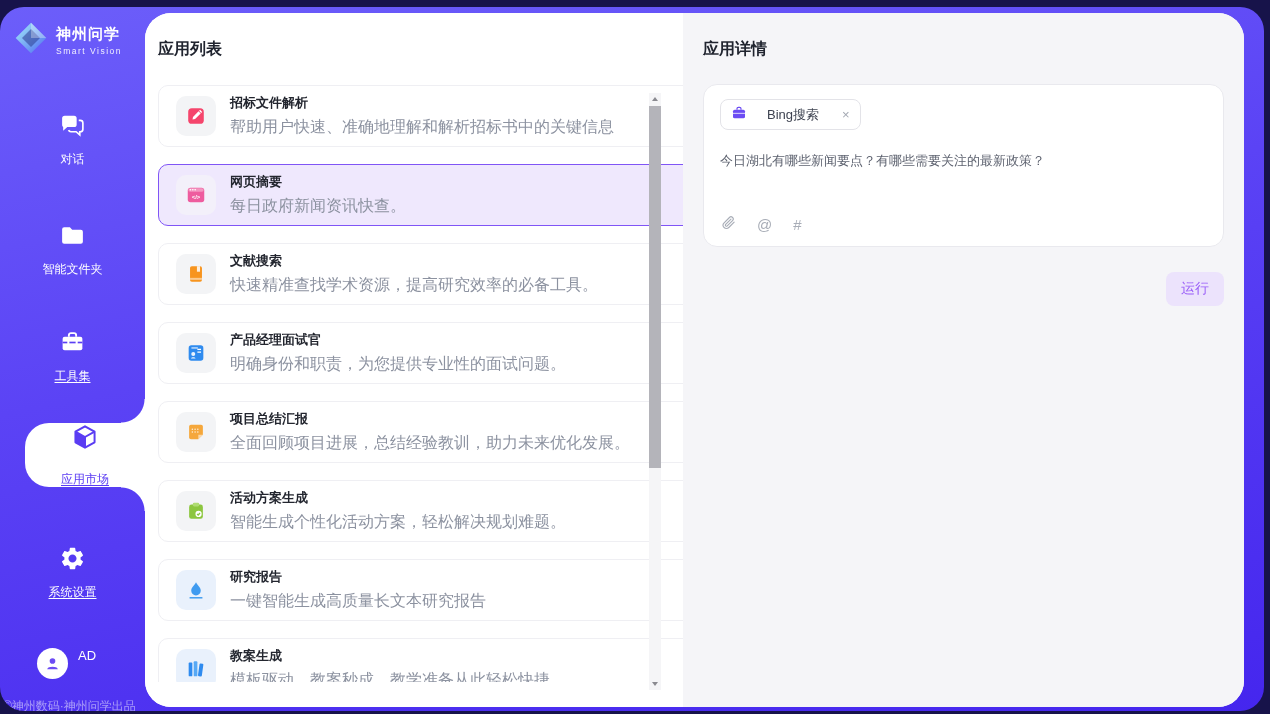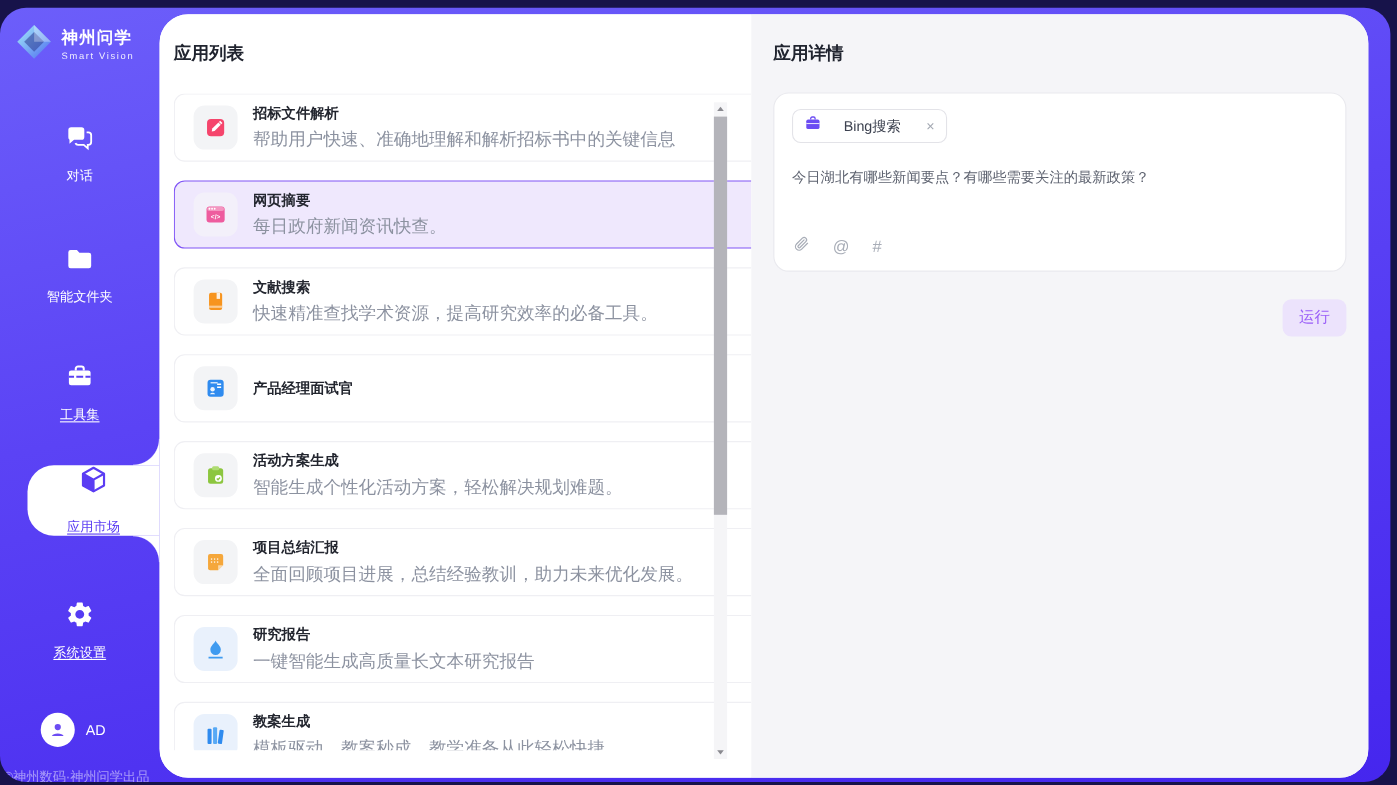--- a/index.html
+++ b/index.html
@@ -22,21 +22,21 @@
 
   .active-bubble { position:absolute; top:416px; left:25px; right:0; height:64px; background:#fff;
                    border-radius:24px 0 0 24px; display:flex; flex-direction:column; align-items:center;
                    justify-content:center; gap:16px; cursor:pointer; }
   .active-bubble::before { content:""; position:absolute; top:-24px; right:0; width:24px; height:24px;
         background:radial-gradient(circle 24px at 0 0, rgba(255,255,255,0) 23px, #fff 24px); }
   .active-bubble::after { content:""; position:absolute; bottom:-24px; right:0; width:24px; height:24px;
         background:radial-gradient(circle 24px at 0 100%, rgba(255,255,255,0) 23px, #fff 24px); }
   .active-bubble .nav-label { color:#5B3DF3; }
 
-  .user-row { position:absolute; left:37px; top:641px; display:flex; align-items:center; gap:10px; cursor:pointer; }
+  .user-row { position:absolute; left:37px; top:641px; display:flex; align-items:flex-start; gap:10px; cursor:pointer; }
   .avatar { width:31px; height:31px; border-radius:50%; background:#fff; display:flex; align-items:center; justify-content:center; }
   .user-name { color:#fff; font-size:13px; }
   .copyright { position:absolute; left:3px; top:679px; font-size:12px; color:rgba(255,255,255,.5); white-space:nowrap;margin-top:12px; }
 
   
   .content { flex:1; display:flex; margin:6px 20px 4px 0; border-radius:26px; overflow:hidden; background:#fff; }
 
   
   .list-panel { width:538px; flex:none; background:#fff; position:relative; padding:26px 0 0 13px; }
   .panel-title { font-size:16px; font-weight:700; color:#20242F; }
@@ -222,35 +222,21 @@
             <svg width="22" height="22" viewBox="0 0 24 24">
               <rect x="4" y="3.5" width="16" height="17" rx="3" fill="#2F8BEF"></rect>
               <circle cx="9" cy="13" r="2.2" fill="#fff" opacity=".9"></circle>
               <path d="M6.5 18 c0.4-2 4.6-2 5 0z" fill="#fff" opacity=".9"></path>
               <path d="M13.5 8 h4 M13.5 11 h4" stroke="#fff" stroke-width="1.4"></path>
               <path d="M7 6.5 h7" stroke="#fff" stroke-width="1.4" opacity=".8"></path>
             </svg>
           </span>
           <span class="item-texts">
             <span class="item-title">产品经理面试官</span>
-          </span>
-        </div>
-
-        <div class="app-item">
-          <span class="icon-box">
-            <svg width="22" height="22" viewBox="0 0 24 24">
-              <rect x="4.5" y="5" width="15" height="15.5" rx="2.5" fill="#8CC63F"></rect>
-              <rect x="8.5" y="3" width="7" height="4" rx="1.5" fill="#AFDC72"></rect>
-              <circle cx="14.8" cy="15.2" r="3.4" fill="#fff"></circle>
-              <path d="M13.2 15.2 l1.2 1.2 2-2.2" stroke="#8CC63F" stroke-width="1.4" fill="none"></path>
-            </svg>
-          </span>
-          <span class="item-texts">
-            <span class="item-title">活动方案生成</span>
-            <span class="item-desc">智能生成个性化活动方案，轻松解决规划难题。</span>
+            <span class="item-desc">明确身份和职责，为您提供专业性的面试问题。</span>
           </span>
         </div>
 
         <div class="app-item">
           <span class="icon-box">
             <svg width="22" height="22" viewBox="0 0 24 24">
               <path d="M4.5 6 a2 2 0 0 1 2-2 h11 a2 2 0 0 1 2 2 v9 l-5 5 h-8 a2 2 0 0 1 -2-2 z" fill="#F5A73B"></path>
               <path d="M19.5 15 l-5 5 v-5z" fill="#fff" opacity=".55"></path>
               <g fill="#fff" opacity=".85">
                 <circle cx="8" cy="9" r=".8"></circle>
@@ -264,20 +250,35 @@
           </span>
           <span class="item-texts">
             <span class="item-title">项目总结汇报</span>
             <span class="item-desc">全面回顾项目进展，总结经验教训，助力未来优化发展。</span>
           </span>
         </div>
 
         <div class="app-item">
           <span class="icon-box">
             <svg width="22" height="22" viewBox="0 0 24 24">
+              <rect x="4.5" y="5" width="15" height="15.5" rx="2.5" fill="#8CC63F"></rect>
+              <rect x="8.5" y="3" width="7" height="4" rx="1.5" fill="#AFDC72"></rect>
+              <circle cx="14.8" cy="15.2" r="3.4" fill="#fff"></circle>
+              <path d="M13.2 15.2 l1.2 1.2 2-2.2" stroke="#8CC63F" stroke-width="1.4" fill="none"></path>
+            </svg>
+          </span>
+          <span class="item-texts">
+            <span class="item-title">活动方案生成</span>
+            <span class="item-desc">智能生成个性化活动方案，轻松解决规划难题。</span>
+          </span>
+        </div>
+
+        <div class="app-item">
+          <span class="icon-box">
+            <svg width="22" height="22" viewBox="0 0 24 24">
               <path d="M12 3.5 c-1.2 3.2-5.2 5.2-5.2 9.2 a5.2 5.2 0 0 0 10.4 0 c0-4-4-6-5.2-9.2z" fill="#3F9BF0"></path>
               <path d="M5 20.5 h14" stroke="#3F9BF0" stroke-width="1.6"></path>
             </svg>
           </span>
           <span class="item-texts">
             <span class="item-title">研究报告</span>
             <span class="item-desc">一键智能生成高质量长文本研究报告</span>
           </span>
         </div>
 

